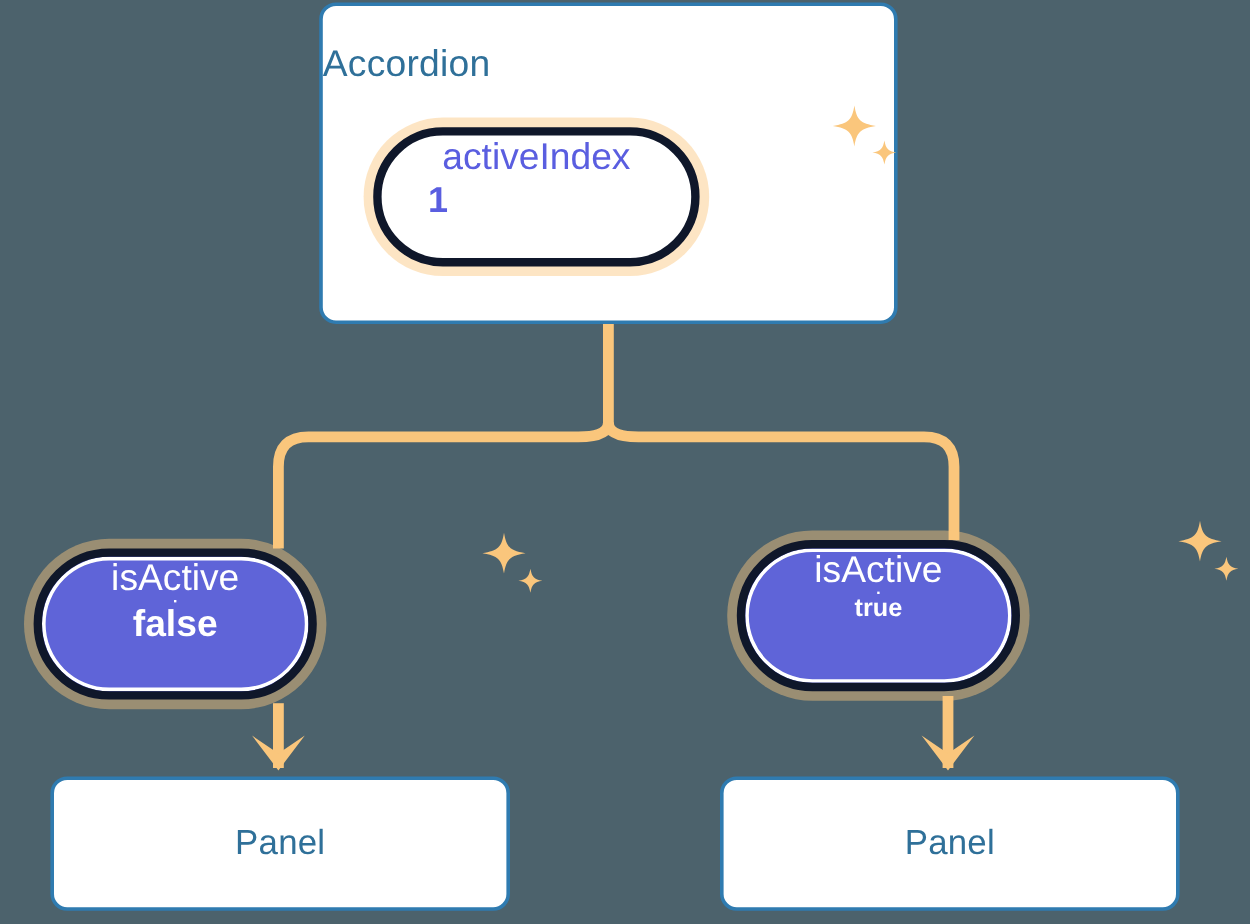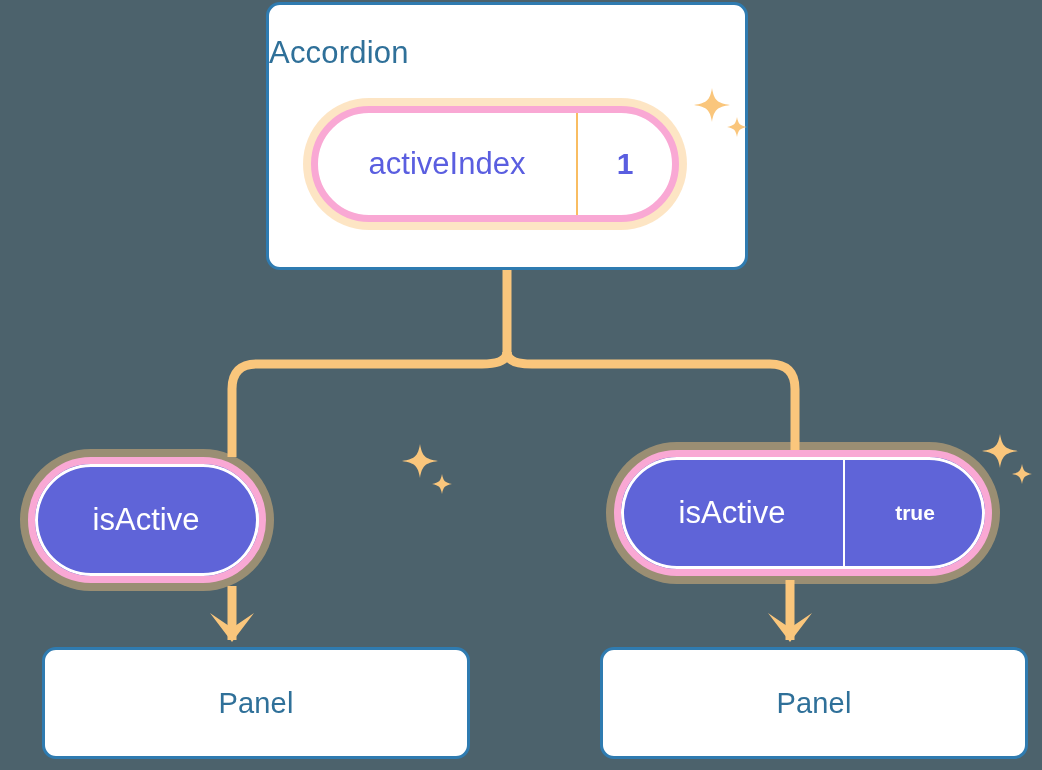--- a/index.html
+++ b/index.html
@@ -35,21 +35,21 @@
     border-radius: 14px;
     box-sizing: border-box;
   }
   .compbox.root {
     left: 266px;
     top: 2px;
     width: 482px;
     height: 268px;
   }
   .compbox.panel {
-    width: 428px;
+    width: 383px;
     height: 112px;
     top: 647px;
     display: flex;
     align-items: center;
     justify-content: center;
   }
   .compbox.panel-left  { left: 42px; }
   .compbox.panel-right { left: 600px; }
 
   .comp-title {
@@ -71,23 +71,24 @@
   
   .pill-wrap {
     position: absolute;
   }
   .pill {
     position: relative;
     display: flex;
     align-items: stretch;
     border-radius: 999px;
     box-sizing: border-box;
-    border: 7px solid #f9a8d4;
+    border: 7px solid #0f172a;
     box-shadow: 0 0 0 8px rgba(250, 198, 124, .45);
     overflow: hidden;
+    flex-direction: column;
   }
   
   .pill.light {
     background: #ffffff;
   }
   .pill.light .pill-key,
   .pill.light .pill-val {
     color: #5a5ee0;
   }
   .pill.light .pill-divider {
@@ -120,21 +121,21 @@
 
   
   .pill-wrap.root-pill { left: 311px; top: 106px; }
   .root-pill .pill     { height: 116px; }
   .root-pill .pill-key { width: 258px; font-size: 31px; }
   .root-pill .pill-val { width: 94px;  font-size: 30px; font-weight: bold; }
 
   
   .pill-wrap.pill-left  { left: 28px;  top: 457px; }
   .pill-wrap.pill-right { left: 614px; top: 450px; }
-  .pill-left .pill, .pill-right .pill { height: 126px; }
+  .pill-left .pill, .pill-right .pill { height: 126px; align-items: center; }
   .pill-left .pill-key  { width: 222px; font-size: 31px; }
   .pill-left .pill-val  { width: 140px; font-size: 31px; font-weight: bold; }
   .pill-right .pill-key { width: 222px; font-size: 31px; }
   .pill-right .pill-val { width: 140px; font-size: 21px; font-weight: bold; }
 
   
   .sparkle {
     position: absolute;
     pointer-events: none;
   }
@@ -177,20 +178,21 @@
 
   <svg class="sparkle" style="left:690px; top:86px;" width="62" height="62" viewBox="0 0 62 62">
     <path d="M22 2 C24 14, 27 17, 40 19 C27 21, 24 24, 22 36 C20 24, 17 21, 4 19 C17 17, 20 14, 22 2 Z" fill="#fac67c"></path>
     <path d="M47 31 C48.3 38, 50 39.7, 57 41 C50 42.3, 48.3 44, 47 51 C45.7 44, 44 42.3, 37 41 C44 39.7, 45.7 38, 47 31 Z" fill="#fac67c"></path>
   </svg>
 
   <div class="pill-wrap pill-left">
     <div class="pill solid">
       <div class="pill-key">isActive</div>
       <div class="pill-divider"></div>
+      <div class="pill-val">false</div>
     </div>
   </div>
 
   <svg class="sparkle" style="left:398px; top:442px;" width="62" height="62" viewBox="0 0 62 62">
     <path d="M22 2 C24 14, 27 17, 40 19 C27 21, 24 24, 22 36 C20 24, 17 21, 4 19 C17 17, 20 14, 22 2 Z" fill="#fac67c"></path>
     <path d="M44 32 C45.3 39, 47 40.7, 54 42 C47 43.3, 45.3 45, 44 52 C42.7 45, 41 43.3, 34 42 C41 40.7, 42.7 39, 44 32 Z" fill="#fac67c"></path>
   </svg>
 
   <div class="compbox panel panel-left">
     <div class="panel-title">Panel</div>

